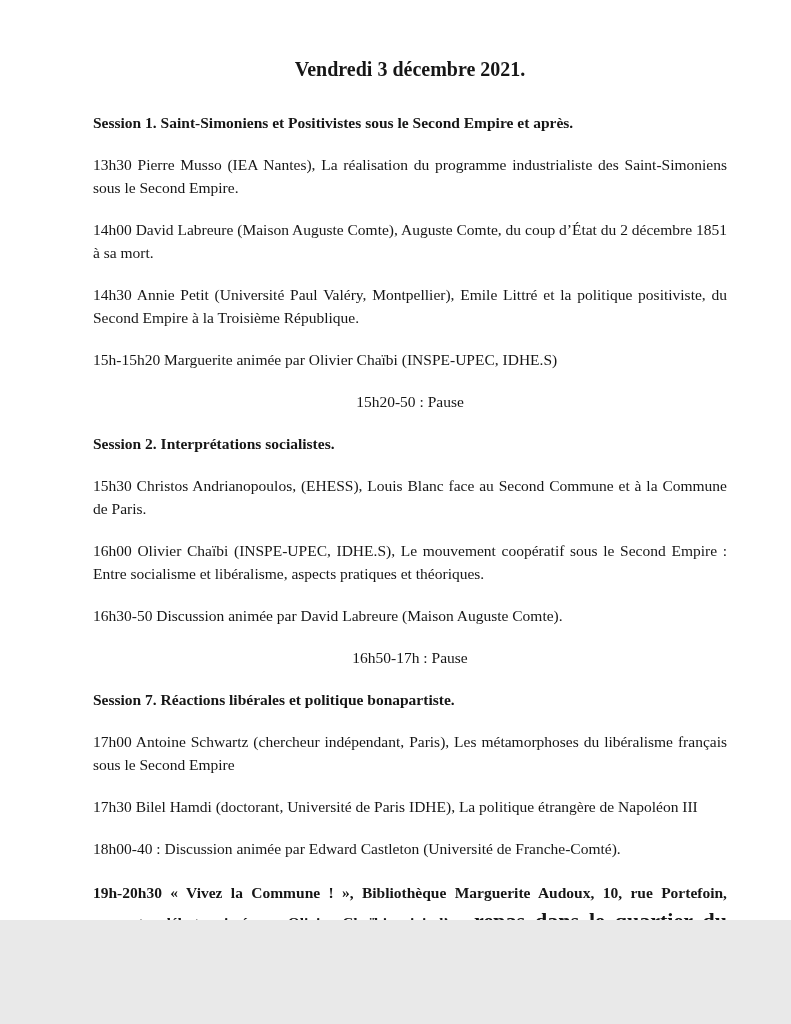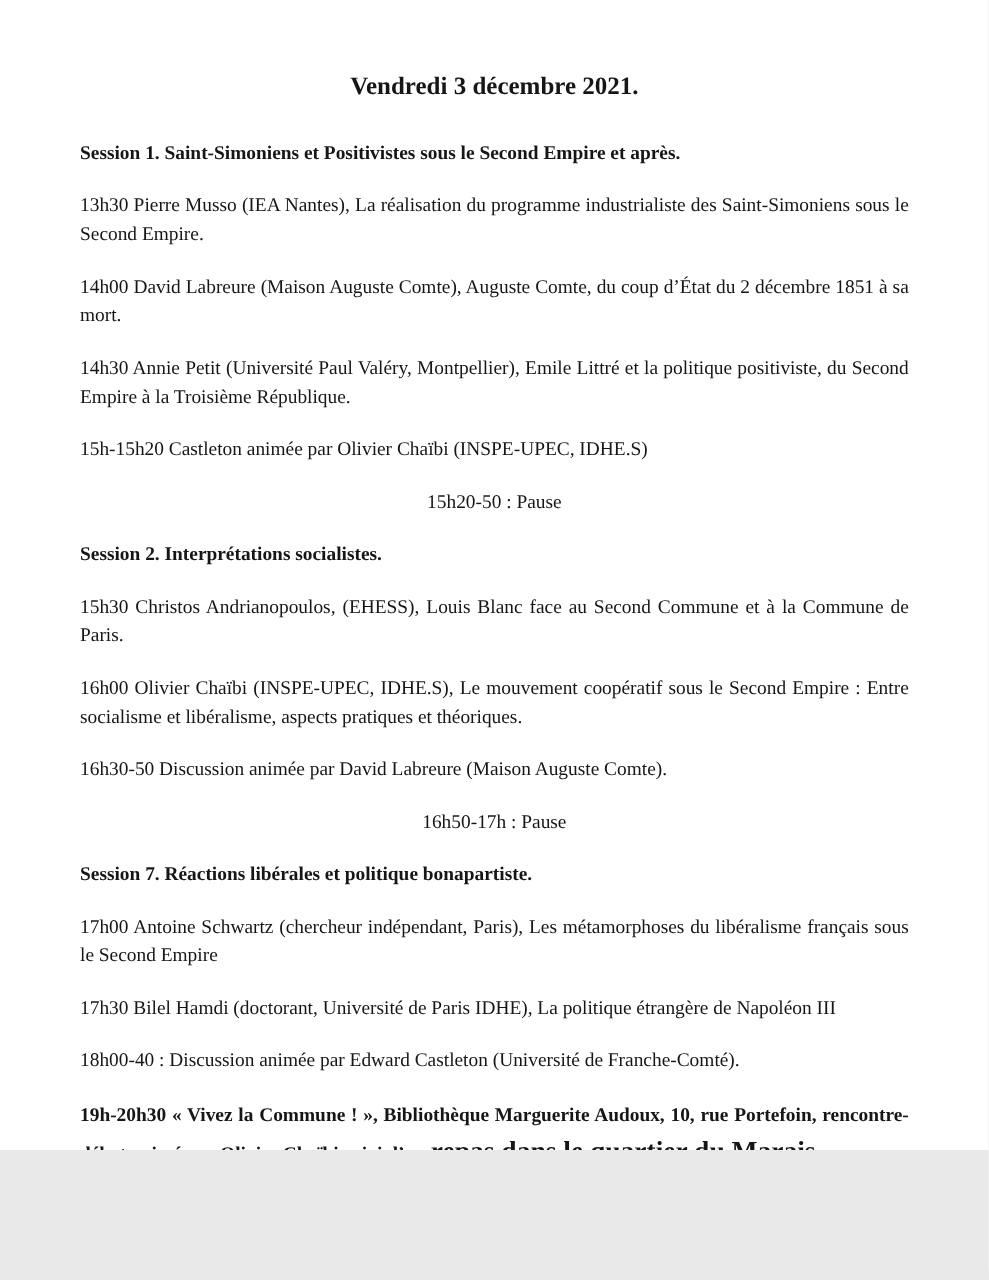--- a/index.html
+++ b/index.html
@@ -6,20 +6,21 @@
   .page {
     position: relative;
     width: 791px;
     height: 920px;
     margin: 0 auto;
     background: #ffffff;
     color: #161616;
     font-family: "Liberation Serif", "DejaVu Serif", serif;
     overflow: hidden;
     box-sizing: border-box;
+    padding-left: 29px;
   }
   .content {
     padding: 56px 64px 0 64px;
   }
   .doc-title {
     font-size: 20px;
     line-height: 27px;
     font-weight: bold;
     text-align: center;
     margin: 0 0 28px 0;
@@ -64,21 +65,21 @@
 
 <div class="page">
   <div class="content">
 
     <h1 class="doc-title">Vendredi 3 décembre 2021.</h1>
 
     <p class="block heading">Session 1. Saint-Simoniens et Positivistes sous le Second Empire et après.</p>
     <p class="block para">13h30 Pierre Musso (IEA Nantes), La réalisation du programme industrialiste des Saint-Simoniens sous le Second Empire.</p>
     <p class="block para">14h00 David Labreure (Maison Auguste Comte), Auguste Comte, du coup d’État du 2 décembre 1851 à sa mort.</p>
     <p class="block para">14h30 Annie Petit (Université Paul Valéry, Montpellier), Emile Littré et la politique positiviste, du Second Empire à la Troisième République.</p>
-    <p class="block para">15h-15h20 Castleton animée par Olivier Chaïbi (INSPE-UPEC, IDHE.S)</p>
+    <p class="block para">15h-15h20 Marguerite animée par Olivier Chaïbi (INSPE-UPEC, IDHE.S)</p>
     <p class="block pause">15h20-50 : Pause</p>
 
     <p class="block heading">Session 2. Interprétations socialistes.</p>
     <p class="block para">15h30 Christos Andrianopoulos, (EHESS), Louis Blanc face au Second Commune et à la Commune de Paris.</p>
     <p class="block para">16h00 Olivier Chaïbi (INSPE-UPEC, IDHE.S), Le mouvement coopératif sous le Second Empire : Entre socialisme et libéralisme, aspects pratiques et théoriques.</p>
     <p class="block para">16h30-50 Discussion animée par David Labreure (Maison Auguste Comte).</p>
     <p class="block pause">16h50-17h : Pause</p>
 
     <p class="block heading">Session 7. Réactions libérales et politique bonapartiste.</p>
     <p class="block para">17h00 Antoine Schwartz (chercheur indépendant, Paris), Les métamorphoses du libéralisme français sous le Second Empire</p>

